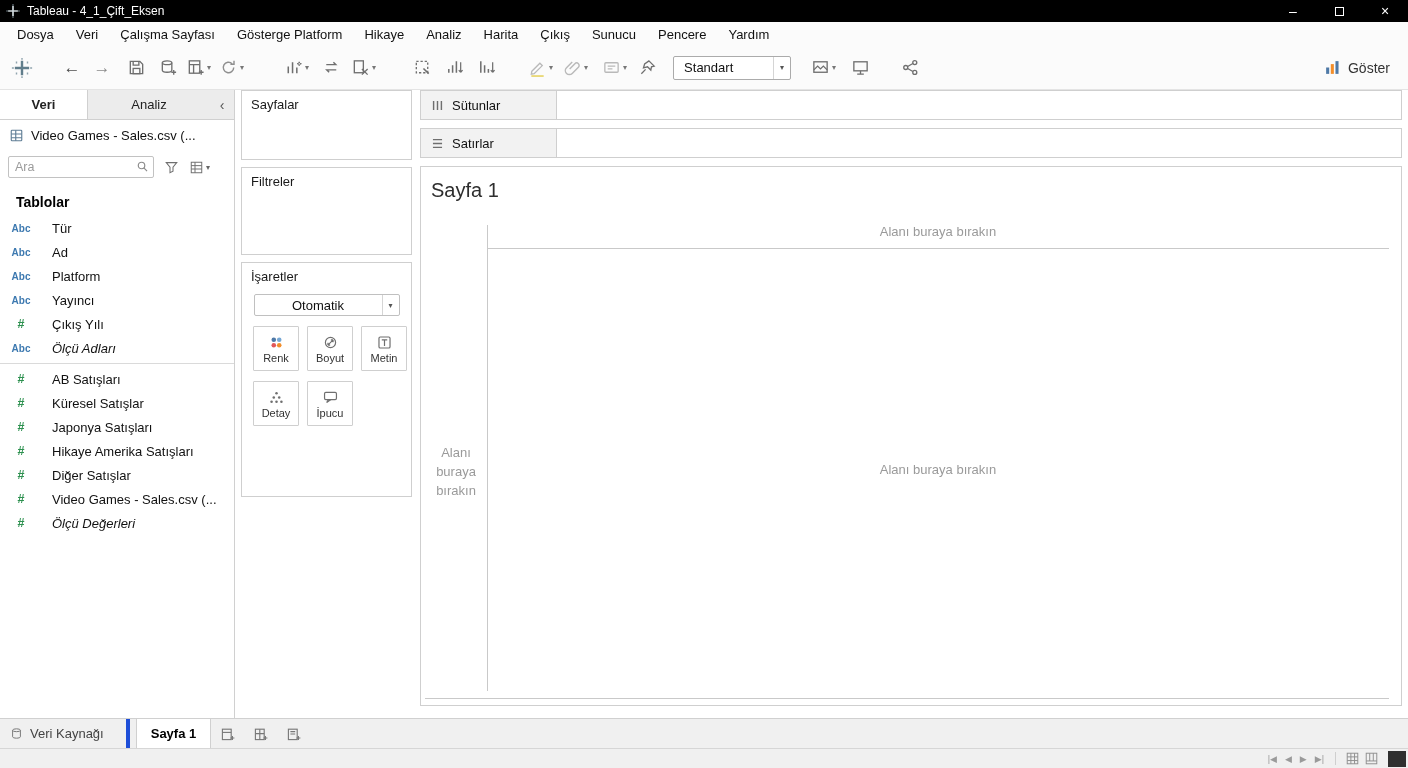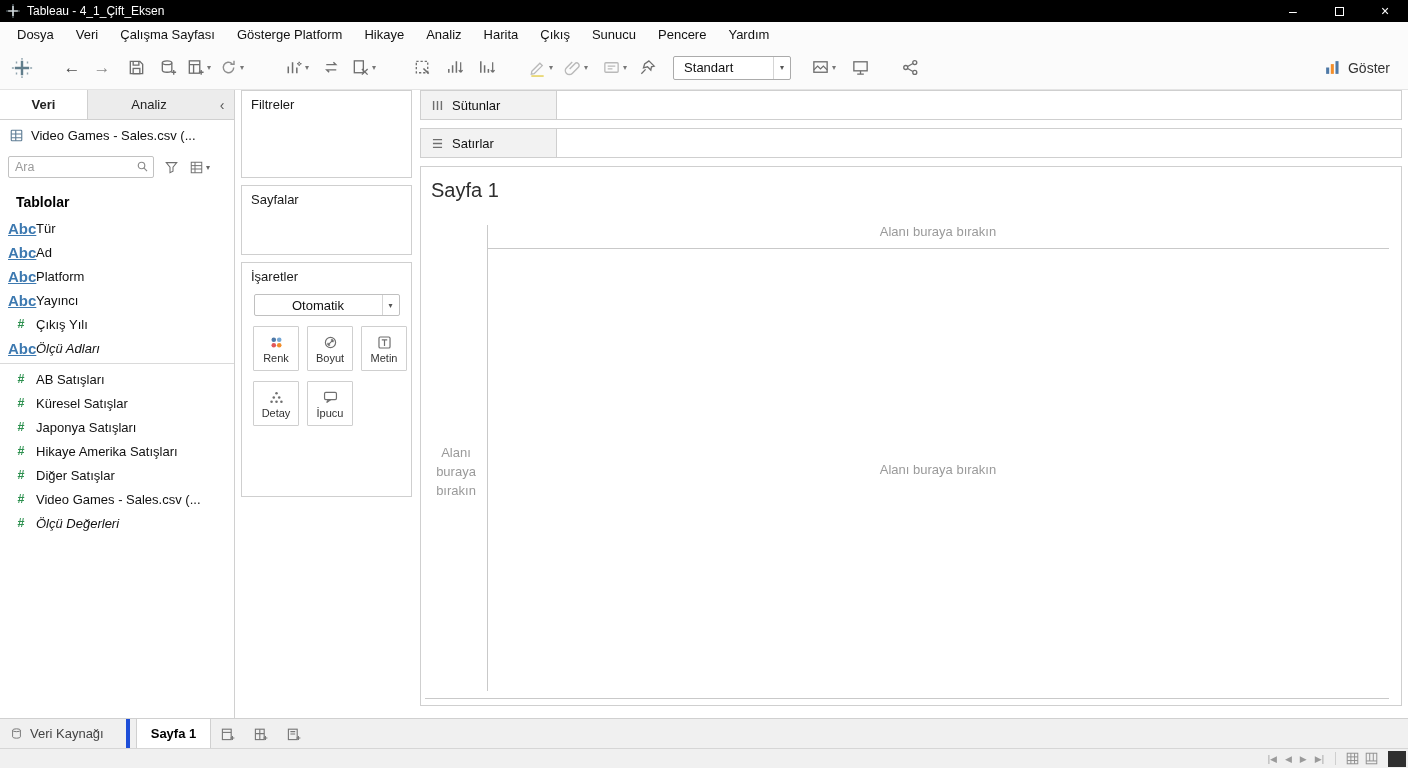--- a/index.html
+++ b/index.html
@@ -41,23 +41,23 @@
 .collapse-btn{width:24px;display:flex;align-items:center;justify-content:center;color:#555;font-size:14px;}
 .ds-row{height:30px;display:flex;align-items:center;gap:7px;padding-left:9px;font-size:13px;color:#111;}
 .search-row{height:34px;display:flex;align-items:center;gap:10px;padding:0 8px;}
 .search-wrap{position:relative;}
 .search-input{width:146px;height:22px;border:1px solid #c2c2c2;border-radius:2px;font-size:12.5px;padding:1px 22px 1px 6px;font-family:inherit;color:#333;}
 .search-input::placeholder{color:#9b9b9b;}
 .search-wrap svg{position:absolute;right:5px;top:4px;}
 .tables-header{font-size:14px;font-weight:bold;margin:10px 0 6px 16px;color:#000;}
 .frow{height:24px;display:flex;align-items:center;}
 .ftype{width:26px;margin-left:8px;text-align:center;flex:none;}
-.t-dim{color:#3d79b0;font-size:15px;font-weight:bold;text-decoration:underline;}
+.t-dim{color:#3d79b0;font-size:10px;font-weight:bold;}
 .t-meas{color:#2e9150;font-size:12.5px;font-weight:bold;}
-.flabel{font-size:13px;color:#111;margin-left:2px;white-space:nowrap;}
+.flabel{font-size:13px;color:#111;margin-left:18px;white-space:nowrap;}
 .italic{font-style:italic;}
 .field-sep{height:1px;background:#dadada;margin:3px 0;}
 
 
 .cardscol{width:185px;padding:0 8px 0 6px;background:#fff;}
 .card{border:1px solid #cfcfcf;background:#fff;margin-bottom:7px;}
 .card-label{font-size:13px;padding:6px 9px 4px 9px;color:#1a1a1a;}
 .card.pages{height:70px;}
 .card.filters{height:88px;}
 .card.marks{height:235px;}
@@ -358,25 +358,25 @@
       <span class="ftype t-meas">#</span>
       <span class="flabel">Video Games - Sales.csv (...</span>
     </div>
     <div class="frow">
       <span class="ftype t-meas">#</span>
       <span class="flabel italic">Ölçü Değerleri</span>
     </div>
   </div>
 
   <div class="cardscol">
+    <div class="card pages">
+      <div class="card-label">Sayfalar</div>
+    </div>
     <div class="card filters">
       <div class="card-label">Filtreler</div>
-    </div>
-    <div class="card pages">
-      <div class="card-label">Sayfalar</div>
     </div>
     <div class="card marks">
       <div class="card-label">İşaretler</div>
       <div class="mark-select">
         <span class="val">Otomatik</span>
         <span class="dd">▾</span>
       </div>
       <div class="mark-row">
         <div class="mark-btn">
           <svg class="ti" width="17" height="17" viewBox="0 0 20 20">

